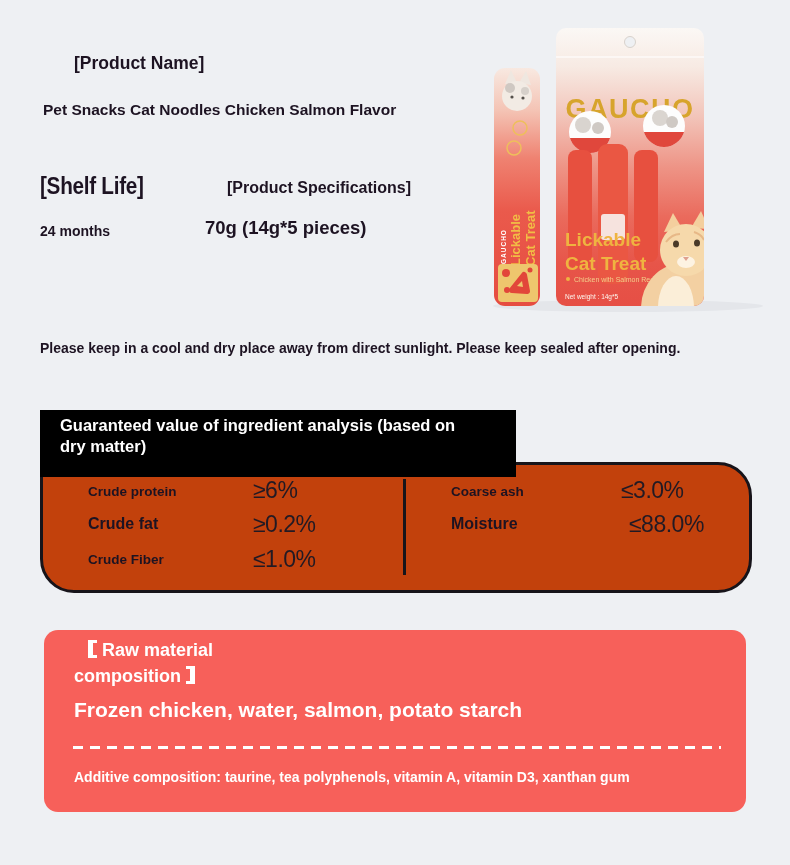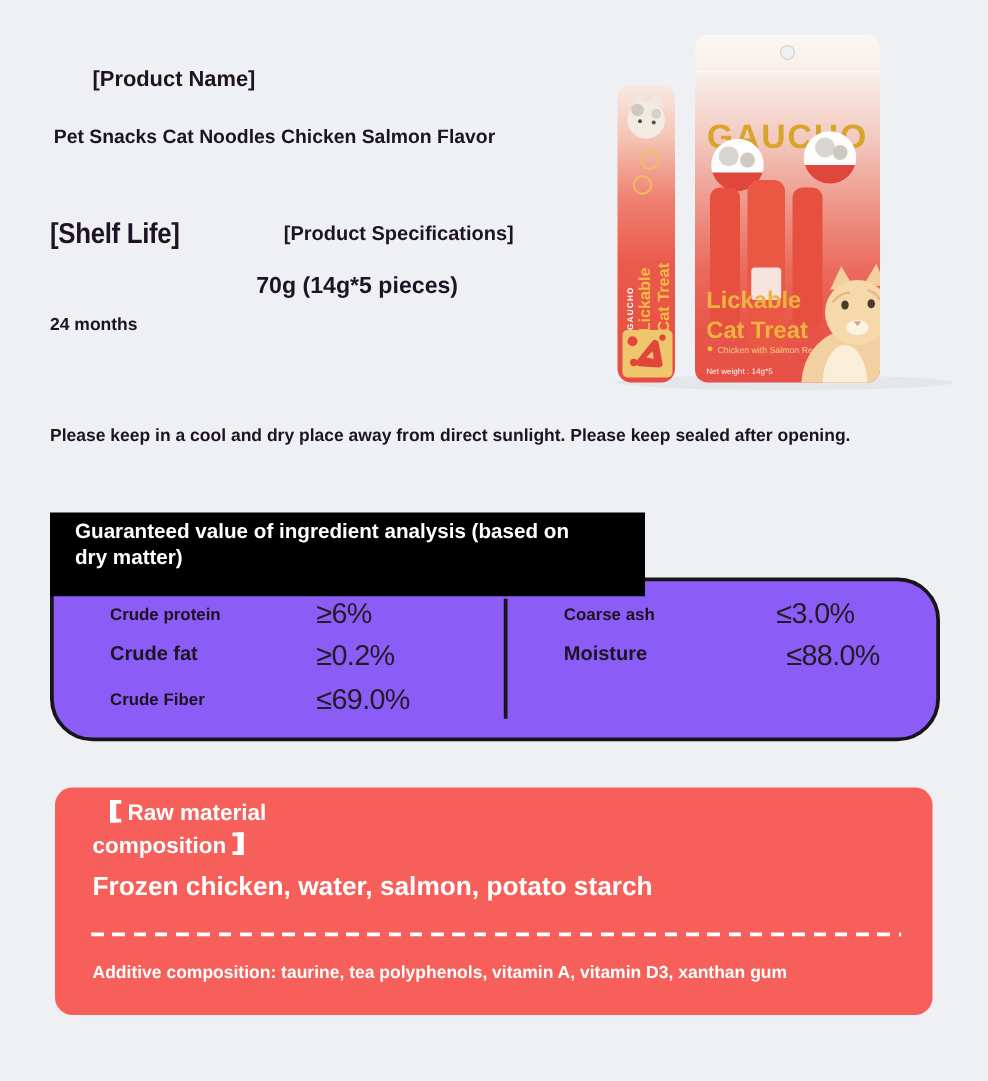--- a/index.html
+++ b/index.html
@@ -10,21 +10,21 @@
 
   
   .lbl-lg{font-size:23px;font-weight:bold;}
   .lbl-md{font-size:16px;font-weight:bold;margin-left:34px;}
   .txt-sm{font-size:14px;font-weight:bold;}
 
   
   #analysis-header{left:40px;top:410px;width:476px;height:67px;background:#000;color:#fff;
     box-sizing:border-box;padding:5px 0 0 20px;font-size:16.5px;font-weight:bold;line-height:21px;z-index:3;}
   #analysis-box{left:40px;top:462px;width:712px;height:131px;border:3px solid #17141a;
-    border-radius:6px 34px 34px 34px;box-sizing:border-box;background:#8b5cf6;z-index:2;}
+    border-radius:6px 34px 34px 34px;box-sizing:border-box;background:#c2410c;z-index:2;}
   .nut-lbl{font-size:13.5px;font-weight:bold;white-space:nowrap;}
   .nut-lbl.big{font-size:16px;}
   .nut-val{font-size:23px;font-weight:400;letter-spacing:-.5px;white-space:nowrap;color:#221a24;}
   #nut-divider{left:360px;top:14px;width:3px;height:96px;background:#17141a;}
 
   
   #comp-box{left:44px;top:630px;width:702px;height:182px;background:#f7605a;border-radius:14px;color:#fff;z-index:2;}
   .comp-title{font-size:18px;font-weight:bold;line-height:26px;white-space:nowrap;}
   .brk{display:inline-block;width:9px;height:18px;box-sizing:border-box;vertical-align:-2px;}
   .brk-open{border-left:5px solid #fff;border-top:3.5px solid #fff;border-bottom:3.5px solid #fff;margin-right:5px;}
@@ -40,21 +40,21 @@
 <body>
 
 <div id="page">
 
   <div class="abs lbl-md" style="left:40px;top:53px;font-size:17.5px;">[Product Name]</div>
   <div class="abs" style="left:43px;top:101px;font-size:15.5px;font-weight:bold;">Pet Snacks Cat Noodles Chicken Salmon Flavor</div>
 
   <div class="abs lbl-lg" style="left:40px;top:173px;"><span class="cond">[Shelf Life]</span></div>
   <div class="abs lbl-md" style="left:193px;top:179px;">[Product Specifications]</div>
 
-  <div class="abs txt-sm" style="left:40px;top:223px;margin-top:28px;">24 months</div>
+  <div class="abs txt-sm" style="left:40px;top:223px;">24 months</div>
   <div class="abs" style="left:205px;top:217px;font-size:18.5px;font-weight:bold;">70g (14g*5 pieces)</div>
 
   <div class="abs txt-sm" style="left:40px;top:340px;width:720px;">Please keep in a cool and dry place away from direct sunlight. Please keep sealed after opening.</div>
 
   <div class="abs" style="left:468px;top:16px;width:322px;height:296px;">
     <svg width="322" height="296" viewBox="0 0 322 296">
       <defs>
         <linearGradient id="pouchGrad" x1="0" y1="0" x2="0" y2="1">
           <stop offset="0" stop-color="#fbf8f5"></stop>
             <stop offset="0.14" stop-color="#f7eae3"></stop>
@@ -169,21 +169,21 @@
   </div>
 
   <div class="abs" id="analysis-box">
     <span class="abs nut-lbl" style="left:45px;top:19px;">Crude protein</span>
     <span class="abs nut-val" style="left:210px;top:12px;">≥6%</span>
 
     <span class="abs nut-lbl big" style="left:45px;top:50px;">Crude fat</span>
     <span class="abs nut-val" style="left:210px;top:46px;text-align:right;">≥0.2%</span>
 
     <span class="abs nut-lbl" style="left:45px;top:87px;">Crude Fiber</span>
-    <span class="abs nut-val" style="left:210px;top:81px;">≤69.0%</span>
+    <span class="abs nut-val" style="left:210px;top:81px;">≤1.0%</span>
 
     <span class="abs" id="nut-divider"></span>
 
     <span class="abs nut-lbl" style="left:408px;top:19px;">Coarse ash</span>
     <span class="abs nut-val" style="left:578px;top:12px;">≤3.0%</span>
 
     <span class="abs nut-lbl big" style="left:408px;top:50px;">Moisture</span>
     <span class="abs nut-val" style="left:586px;top:46px;">≤88.0%</span>
   </div>
 

